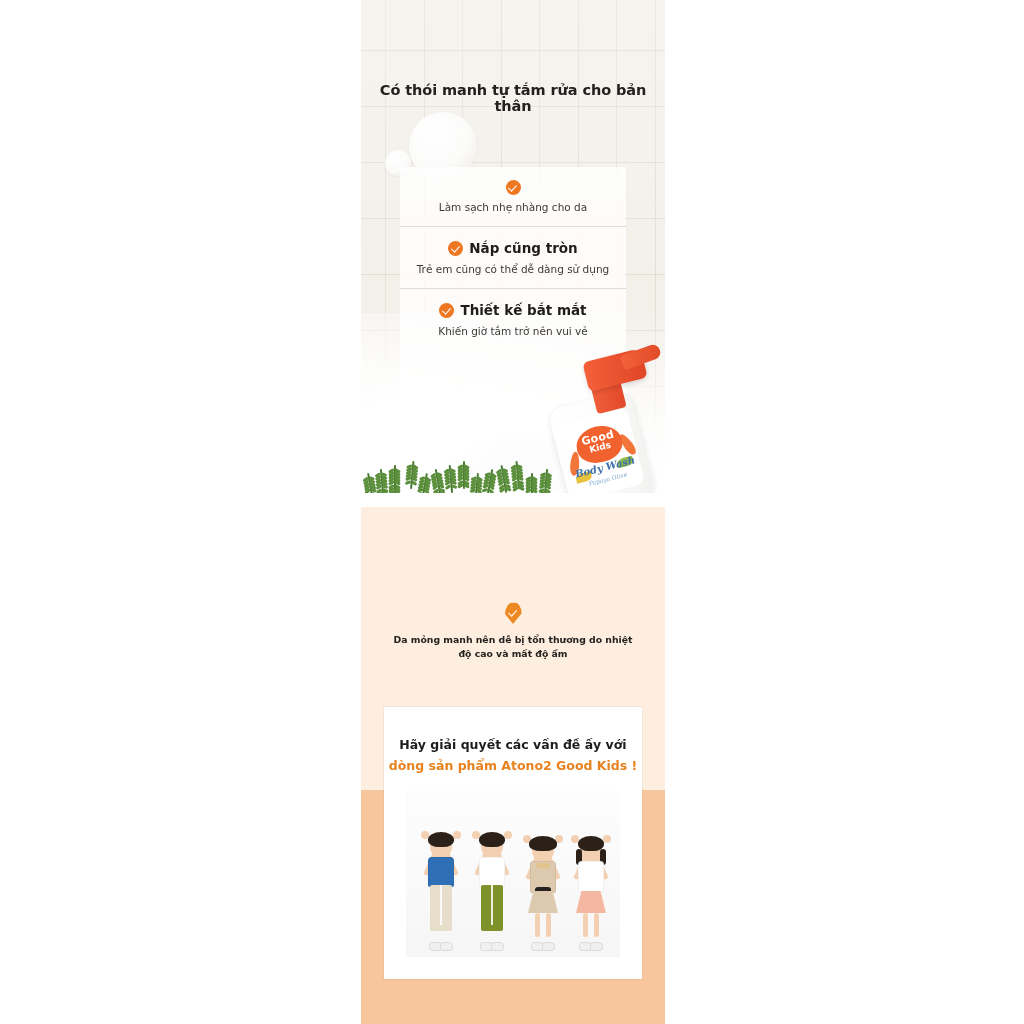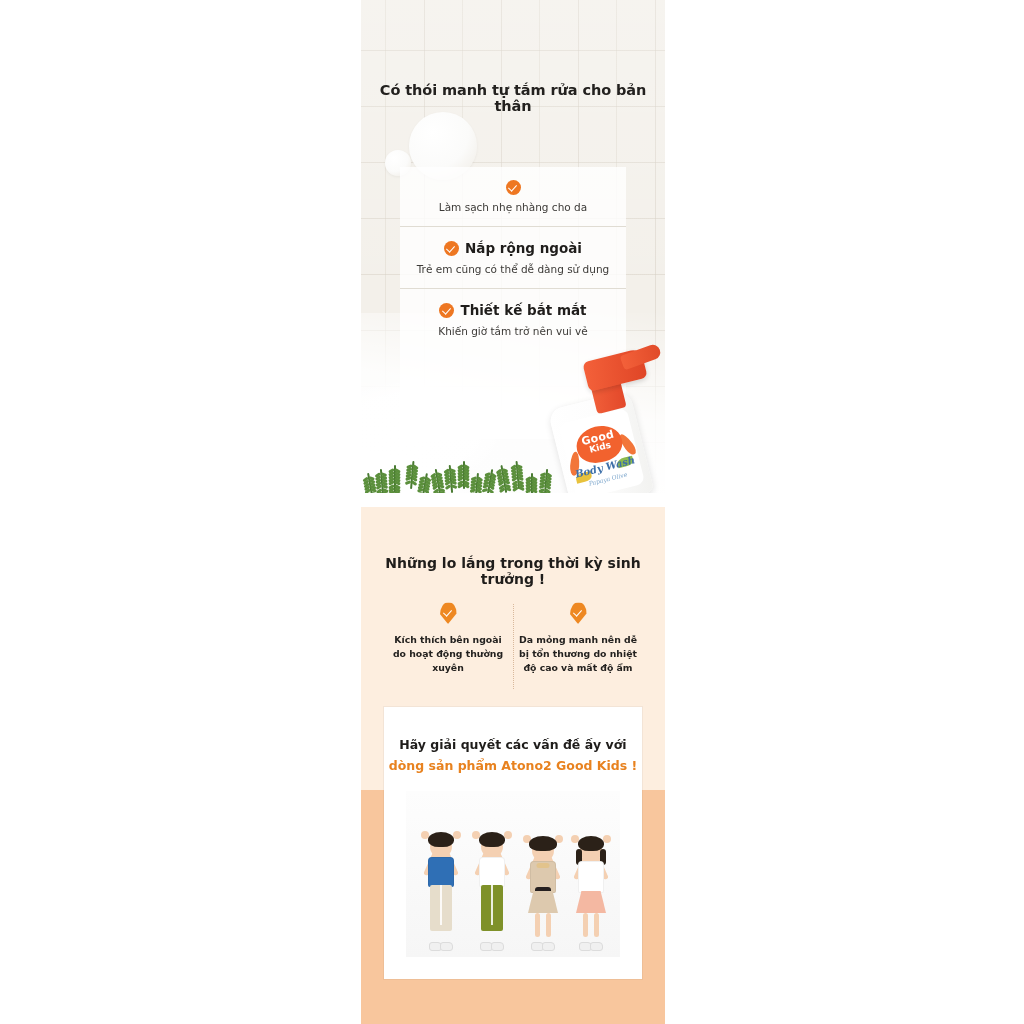--- a/index.html
+++ b/index.html
@@ -428,21 +428,21 @@
       <div class="frow">
         <div class="fhead two">
           <span class="ck"></span>
         </div>
         <div class="fsub">Làm sạch nhẹ nhàng cho da</div>
       </div>
 
       <div class="frow">
         <div class="fhead">
           <span class="ck"></span>
-          <span class="ftxt">Nắp rộng ngoài</span>
+          <span class="ftxt">Nắp cũng tròn</span>
         </div>
         <div class="fsub">Trẻ em cũng có thể dễ dàng sử dụng</div>
       </div>
 
       <div class="frow">
         <div class="fhead">
           <span class="ck"></span>
           <span class="ftxt">Thiết kế bắt mắt</span>
         </div>
         <div class="fsub">Khiến giờ tắm trở nên vui vẻ</div>
@@ -466,27 +466,22 @@
       </div>
       <div class="btl-neck"></div>
       <div class="btl-pump"></div>
       <div class="btl-spout"></div>
     </div>
   </section>
 
   <section class="sec2">
     <div class="lower"></div>
 
-    <div class="s2-title">Những lo lắng trong thời kỳ sinh trưởng !</div>
 
     <div class="cols">
-      <div class="col">
-        <div class="pin"></div>
-        <div class="ctext">Kích thích bên ngoài do hoạt động thường xuyên</div>
-      </div>
       <div class="col">
         <div class="pin"></div>
         <div class="ctext">Da mỏng manh nên dễ bị tổn thương do nhiệt độ cao và mất độ ẩm</div>
       </div>
     </div>
 
     <div class="promo">
       <div class="promo-l1">Hãy giải quyết các vấn đề ấy với</div>
       <div class="promo-l2">dòng sản phẩm Atono2 Good Kids !</div>
       <div class="photo" id="photo">

